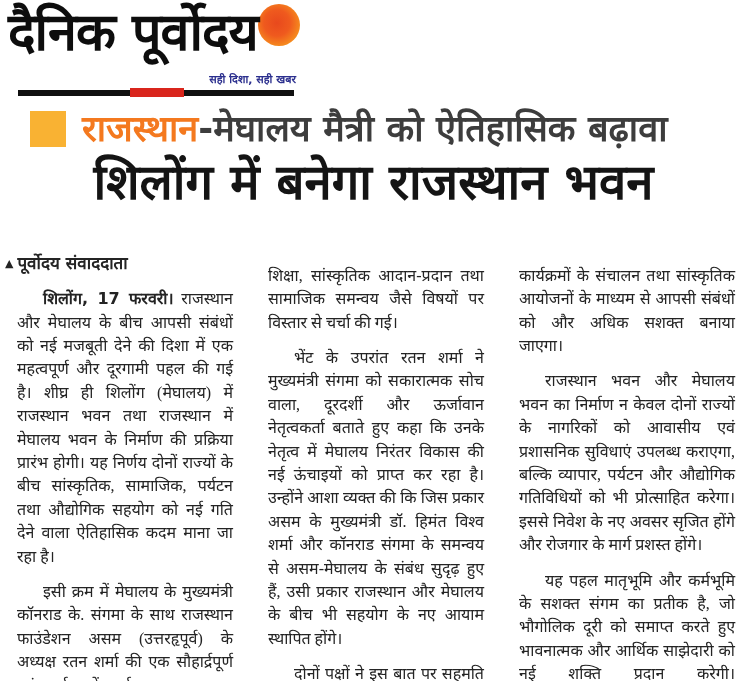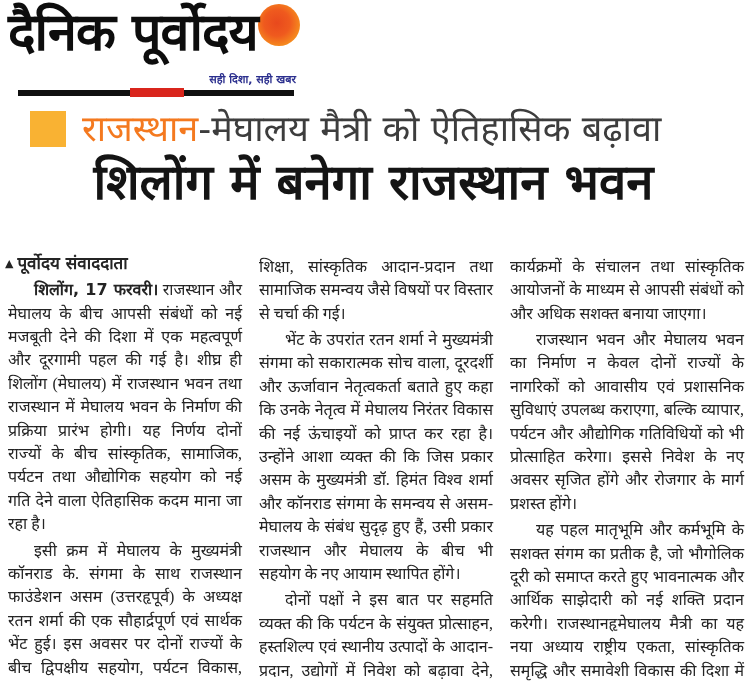--- a/index.html
+++ b/index.html
@@ -43,21 +43,21 @@
     position: absolute; left: 112px; top: -2px;
     width: 54px; height: 9px;
     background: var(--ribbon-red, #d9251c);
   }
 
   
   .kicker-row { display: flex; align-items: center; gap: 16px; margin: 15px 0 0 30px; }
   .kicker-bullet { width: 36px; height: 36px; background: var(--kicker-bullet, #f9b233); flex: 0 0 auto; }
   .kicker-text {
     font-family: "DejaVu Sans", "Liberation Sans", sans-serif;
-    font-weight: normal; font-size: 36px; line-height: 1;
+    font-weight: bold; font-size: 36px; line-height: 1;
     color: var(--kicker-gray, #3d3d3d); white-space: nowrap;
   }
   .kicker-highlight { color: var(--kicker-orange, #f4791f); }
 
   
   .headline {
     font-family: "DejaVu Sans", "Liberation Sans", sans-serif;
     font-weight: bold; font-size: 49px; line-height: 1.1;
     color: var(--headline-ink, #141414);
     text-align: center; margin-top: 9px; white-space: nowrap;
@@ -70,21 +70,21 @@
     font-size: 16px; line-height: 23.4px;
     color: var(--body-ink, #242424);
     text-align: justify;
   }
   .byline {
     font-weight: bold; text-align: left;
     font-size: 17px; margin-bottom: 1px;
     font-family: "DejaVu Sans", "Liberation Sans", sans-serif;
   }
   .byline .tri { font-size: 11px; vertical-align: 2px; margin-right: 4px; }
-  .col p { margin: 3px; }
+  .col p { margin: 12px; }
   .indent { text-indent: 26px; }
   .lead { font-weight: bold; font-family: "DejaVu Sans", "Liberation Sans", sans-serif; }
 </style>
 </head>
 <body>
 
 <header class="masthead">
   <span class="sun-dot"></span>
   <div class="masthead-title">दैनिक पूर्वोदय</div>
   <div class="tagline">सही दिशा, सही खबर</div>

